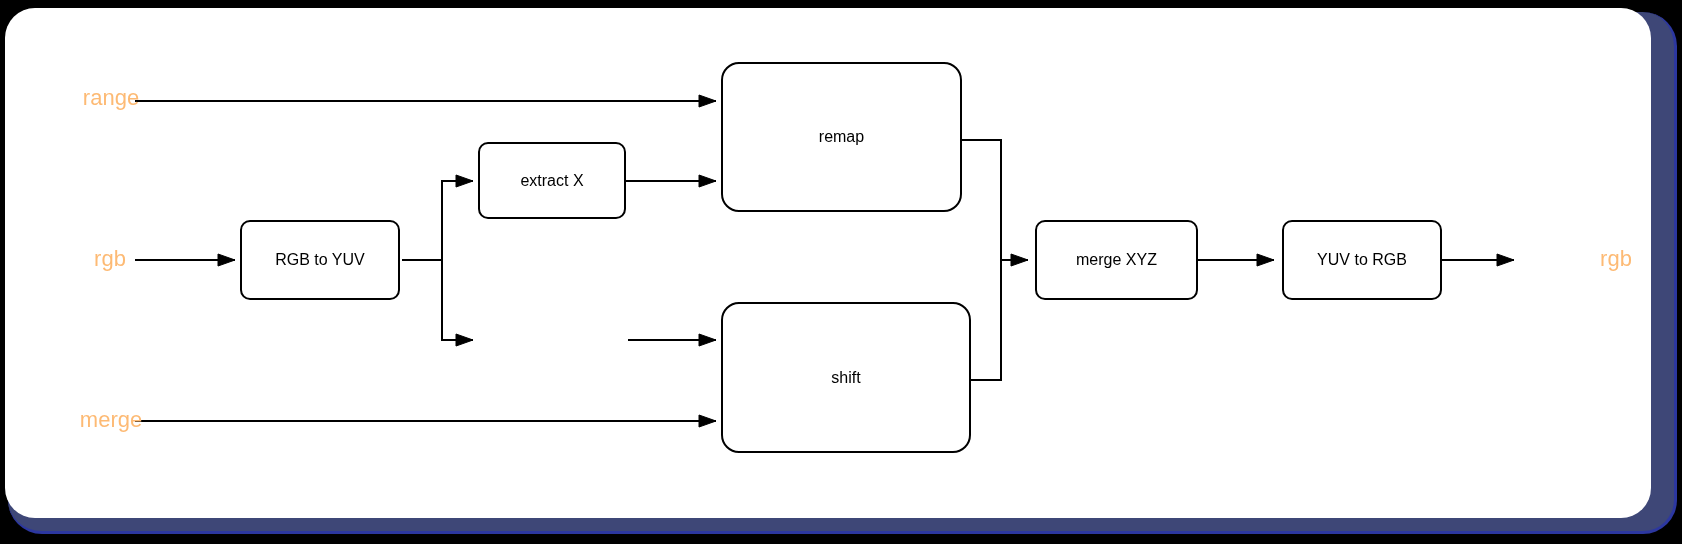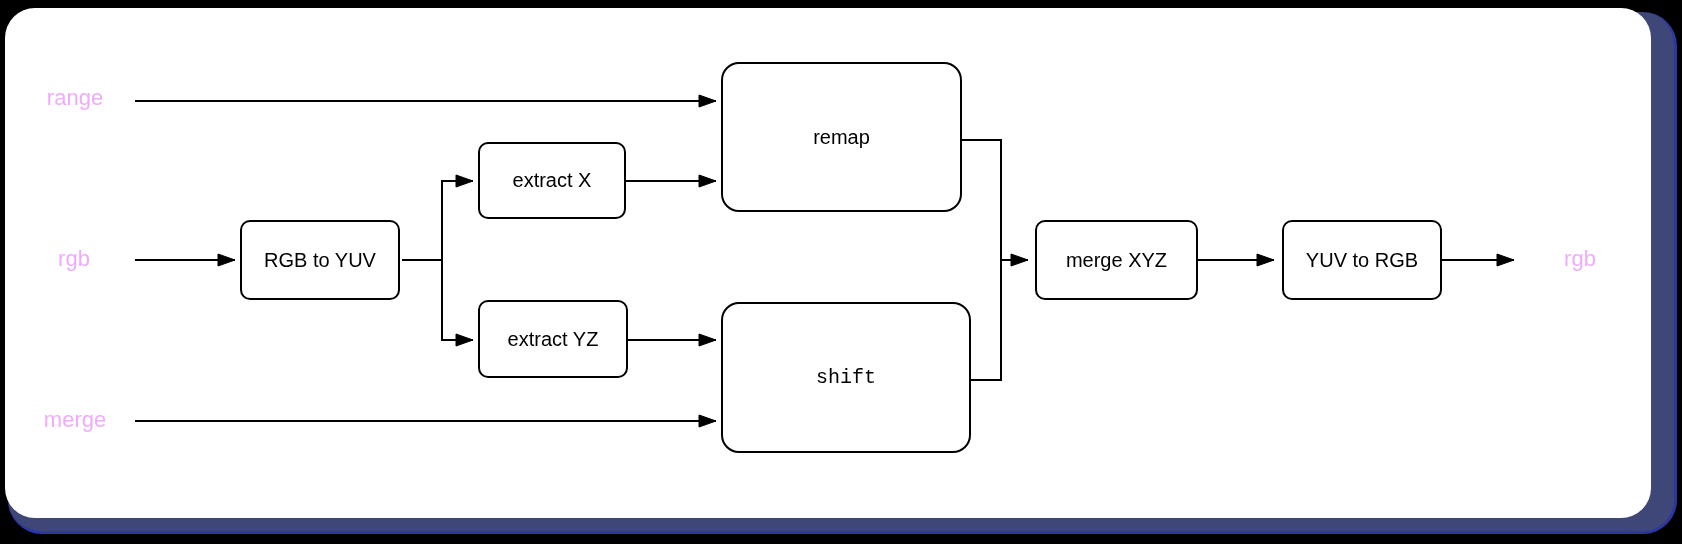--- a/index.html
+++ b/index.html
@@ -15,34 +15,34 @@
   }
   .card {
     position:absolute; left:5px; top:8px; width:1646px; height:510px;
     background:#fff; border-radius:30px;
   }
   svg.edges { position:absolute; left:0; top:0; pointer-events:none; }
   .node {
     position:absolute; box-sizing:border-box;
     background:#fff; border:2px solid #000;
     display:flex; align-items:center; justify-content:center;
-    font-size:20px; color:#000; white-space:nowrap;
+    font-size:16px; color:#000; white-space:nowrap;
   }
   .node.small { border-radius:10px; }
   .node.large { border-radius:18px; }
   .port-label {
     position:absolute; transform:translate(-50%,-50%);
-    font-size:22px; color:#f0abfc; white-space:nowrap;
+    font-size:22px; color:#fdba74; white-space:nowrap;margin-left:36px;
   }
   
   #n-rgb-to-yuv { left:240px;  top:220px; width:160px; height:80px; }
   #n-extract-x  { left:478px;  top:142px; width:148px; height:77px; }
   #n-extract-yz { left:478px;  top:300px; width:150px; height:78px; }
   #n-remap      { left:721px;  top:62px;  width:241px; height:150px; }
-  #n-shift      { left:721px;  top:302px; width:250px; height:151px;font-family:Liberation Mono, monospace; }
+  #n-shift      { left:721px;  top:302px; width:250px; height:151px; }
   #n-merge-xyz  { left:1035px; top:220px; width:163px; height:80px; }
   #n-yuv-to-rgb { left:1282px; top:220px; width:160px; height:80px;justify-content:center; }
   
   #l-range   { left:75px;   top:98px;  }
   #l-rgb-in  { left:74px;   top:259px; }
   #l-offset  { left:75px;   top:420px; }
   #l-rgb-out { left:1580px; top:259px; }
 </style>
 </head>
 <body>
@@ -76,23 +76,20 @@
   <div class="port-label" id="l-rgb-in">rgb</div>
   <div class="port-label" id="l-offset">merge</div>
   <div class="port-label" id="l-rgb-out">rgb</div>
 
   <div class="node small" id="n-rgb-to-yuv">
     <span>RGB to YUV</span>
   </div>
   <div class="node small" id="n-extract-x">
     <span>extract X</span>
   </div>
-  <div class="node small" id="n-extract-yz">
-    <span>extract YZ</span>
-  </div>
   <div class="node large" id="n-remap">
     <span>remap</span>
   </div>
   <div class="node large" id="n-shift">
     <span>shift</span>
   </div>
   <div class="node small" id="n-merge-xyz">
     <span>merge XYZ</span>
   </div>
   <div class="node small" id="n-yuv-to-rgb">

